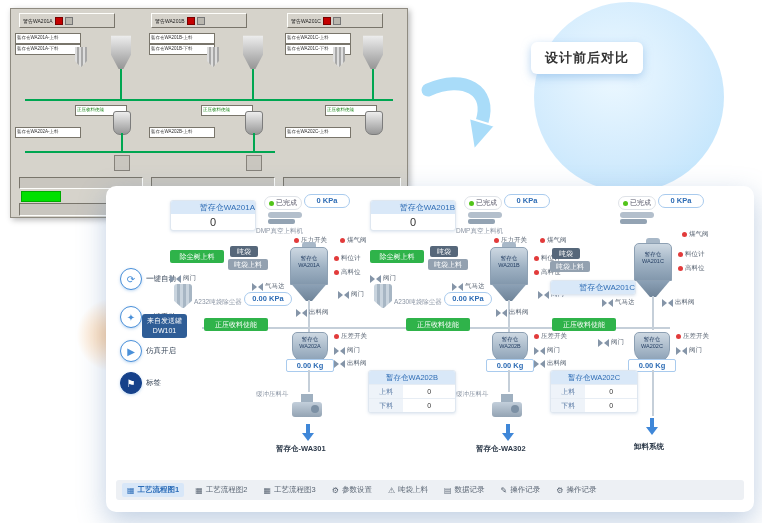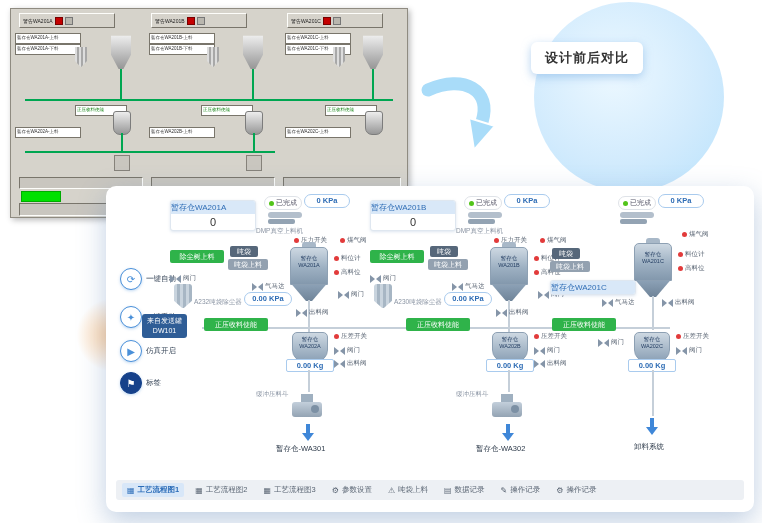--- a/index.html
+++ b/index.html
@@ -45,21 +45,21 @@
   #diagram{position:absolute;left:0;top:0;right:0;bottom:34px}
 
   .srow{position:absolute;display:flex;align-items:center;gap:4px}
   .sicon{width:20px;height:20px;border-radius:50%;border:1.5px solid #4a90d9;color:#4a90d9;font-size:10px;
     display:flex;align-items:center;justify-content:center;background:#fff;box-shadow:0 1px 3px rgba(74,144,217,.35)}
   .sicon.dark{background:#16418a;color:#fff;border-color:#16418a}
   .slabel{font-size:7.5px;color:#3c4a5c}
 
   .tpanel{position:absolute;width:84px;border:1px solid #dfe7f0;border-radius:3px;overflow:hidden;
     background:#fff;box-shadow:0 1px 3px rgba(120,150,190,.25)}
-  .tt{background:#d9e8f8;color:#2f6db5;font-size:8px;text-align:left;line-height:13px;height:13px;white-space:nowrap}
+  .tt{background:#d9e8f8;color:#2f6db5;font-size:8px;text-align:right;line-height:13px;height:13px;white-space:nowrap}
   .tv{font-size:11px;color:#333;text-align:center;line-height:16px;height:16px}
 
   .kpa{position:absolute;border:1px solid #a9cbee;border-radius:7px;background:#fff;color:#2f6db5;
     font-weight:bold;font-size:7.5px;text-align:center;line-height:12px}
   .done{position:absolute;font-size:7px;color:#556;background:#fff;border:1px solid #dfe3e8;border-radius:7px;
     padding:1px 4px;display:flex;align-items:center;gap:2px;white-space:nowrap}
   .done::before{content:"";width:5px;height:5px;border-radius:50%;background:#52c41a}
   .rlabel{position:absolute;font-size:6.5px;color:#5c6775;display:flex;align-items:center;gap:2px;white-space:nowrap}
   .rlabel::before{content:"";width:5px;height:5px;border-radius:50%;background:#e23b3b;flex:none}
   .vlabel{position:absolute;font-size:6.5px;color:#5c6775;display:flex;align-items:center;gap:2px;white-space:nowrap}
@@ -98,21 +98,21 @@
   .mill .m1{width:12px;height:8px;background:#9fb0c0;margin:0 auto}
   .mill .m2{height:15px;background:linear-gradient(#c3cfdb,#93a3b3);border-radius:3px;position:relative}
   .mill .m2::after{content:"";position:absolute;right:3px;top:3px;width:8px;height:8px;border-radius:50%;background:#7c90a4}
 
   .feedbox{position:absolute;background:#2f5d96;color:#fff;font-size:7px;text-align:center;border-radius:3px;
     padding:2px 5px;line-height:1.4}
   .bluearrow{position:absolute;width:12px;height:18px}
   .bluearrow::before{content:"";position:absolute;left:4px;top:0;width:4px;height:9px;background:#3f87d8}
   .bluearrow::after{content:"";position:absolute;left:0;top:9px;border-left:6px solid transparent;
     border-right:6px solid transparent;border-top:8px solid #3f87d8}
-  .dest{position:absolute;font-size:7.5px;color:#2d3a4a;font-weight:normal;white-space:nowrap}
+  .dest{position:absolute;font-size:7.5px;color:#2d3a4a;font-weight:bold;white-space:nowrap}
 
   .info{position:absolute;width:86px;border:1px solid #dfe7f0;border-radius:3px;overflow:hidden;background:#fff;
     box-shadow:0 1px 3px rgba(120,150,190,.25)}
   .it{background:#d9e8f8;color:#2f6db5;font-size:7.5px;text-align:center;line-height:13px;white-space:nowrap}
   .ir{display:flex;height:13px;border-top:1px solid #e7edf4}
   .il{width:40%;background:#eef3f9;color:#5b7ba6;font-size:7px;line-height:13px;text-align:center}
   .iv{flex:1;font-size:7px;line-height:13px;text-align:center;color:#333}
 
   .ph,.pv{position:absolute;background:#c5cfd9}
   .ph{height:2px}.pv{width:2px}
@@ -382,20 +382,31 @@
 
     <div class="pv" style="left:402px;top:184px;height:22px"></div>
     <div class="tinylabel" style="left:350px;top:204px">缓冲压料斗</div>
     <div class="mill" style="left:386px;top:208px">
         <div class="m1"></div>
         <div class="m2"></div>
       </div>
     <div class="bluearrow" style="left:396px;top:238px"></div>
     <div class="dest" style="left:370px;top:258px">暂存仓-WA302</div>
 
+    <div class="info" style="left:262px;top:184px">
+      <div class="it">暂存仓WA202B</div>
+      <div class="ir">
+          <div class="il">上料</div>
+          <div class="iv">0</div>
+        </div>
+      <div class="ir">
+          <div class="il">下料</div>
+          <div class="iv">0</div>
+        </div>
+    </div>
 
     <div class="done" style="left:512px;top:10px">已完成</div>
     <div class="kpa" style="left:552px;top:8px;width:44px">0 KPa</div>
     <div class="feeder" style="left:514px;top:26px">
         <div class="f1"></div>
         <div class="f2"></div>
       </div>
     <div class="rlabel" style="left:576px;top:44px">
         <span>煤气阀</span>
       </div>
@@ -446,20 +457,31 @@
       </div>
     <div class="vlabel" style="left:492px;top:152px">
         <span class="valve"></span>
         <span>阀门</span>
       </div>
 
     <div class="pv" style="left:546px;top:184px;height:46px"></div>
     <div class="bluearrow" style="left:540px;top:232px"></div>
     <div class="dest" style="left:528px;top:256px">卸料系统</div>
 
+    <div class="info" style="left:444px;top:184px">
+      <div class="it">暂存仓WA202C</div>
+      <div class="ir">
+          <div class="il">上料</div>
+          <div class="iv">0</div>
+        </div>
+      <div class="ir">
+          <div class="il">下料</div>
+          <div class="iv">0</div>
+        </div>
+    </div>
   </div>
 
   <div id="tabbar">
     <div class="tab active">
       <span class="ti">▦</span>
       <span>工艺流程图1</span>
     </div>
     <div class="tab">
       <span class="ti">▦</span>
       <span>工艺流程图2</span>

